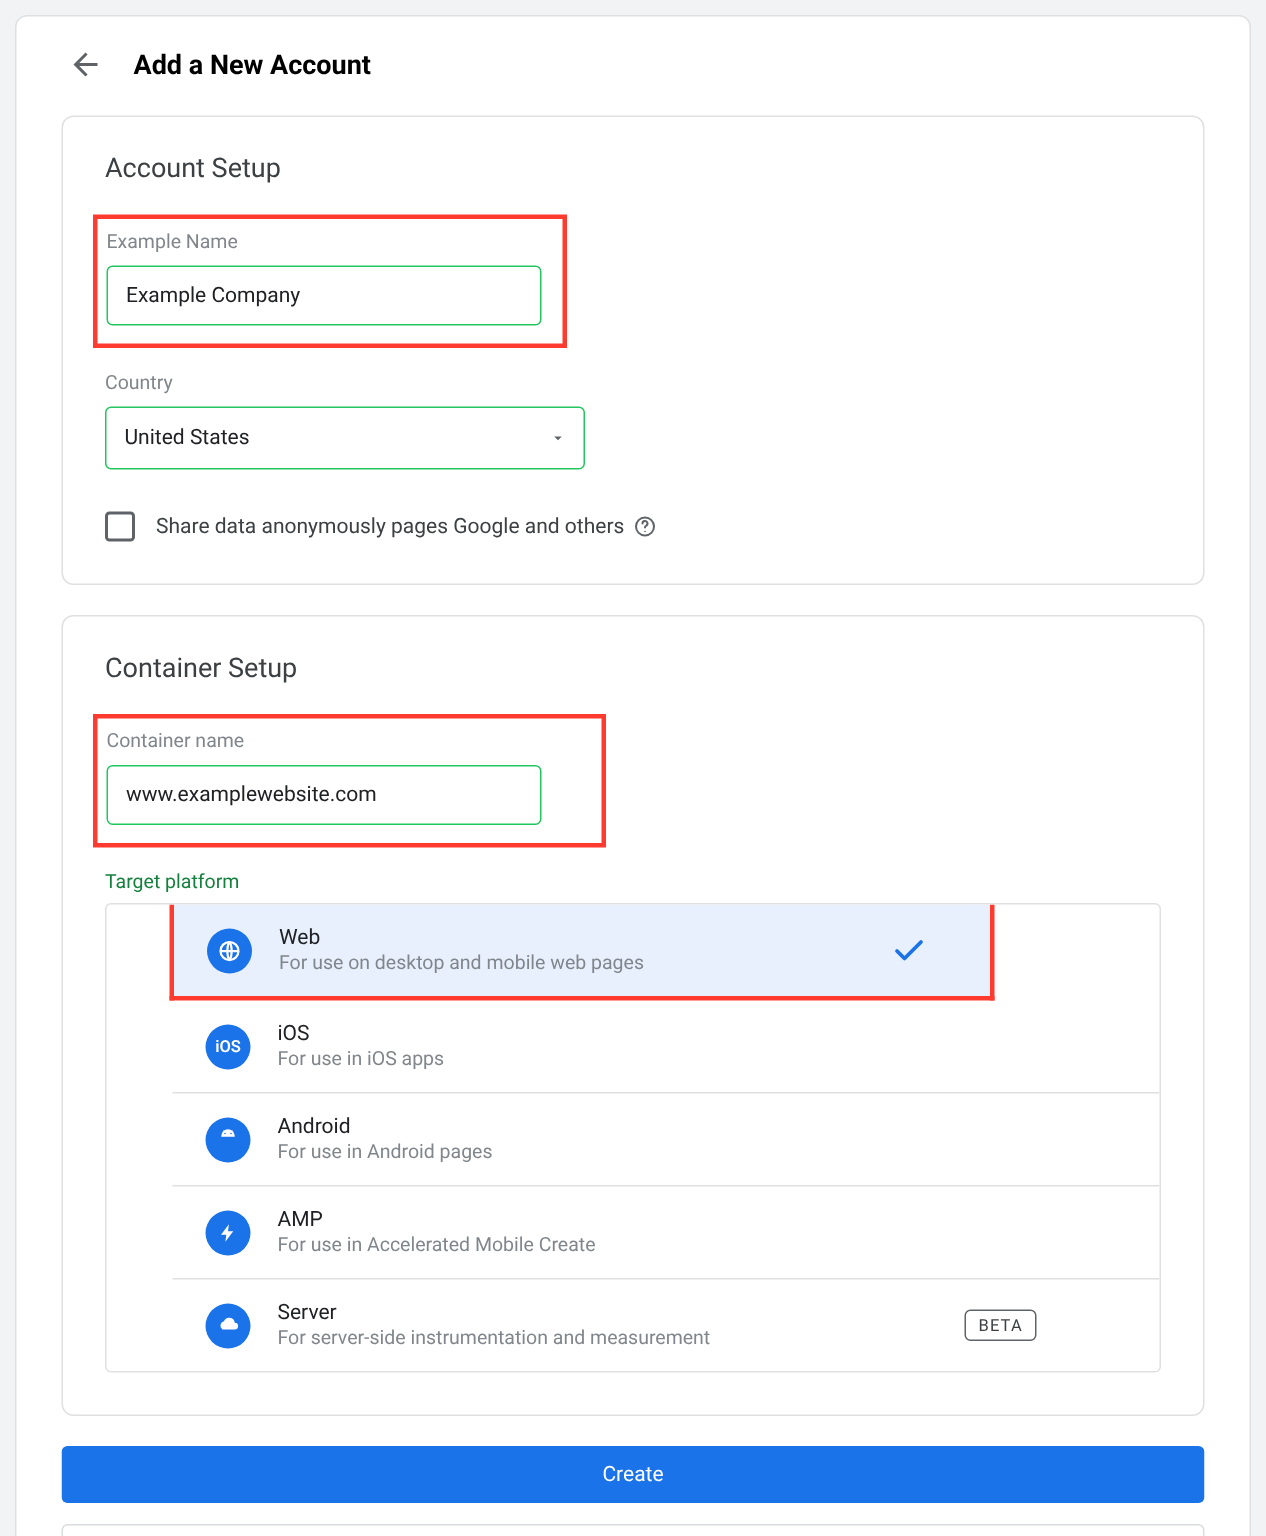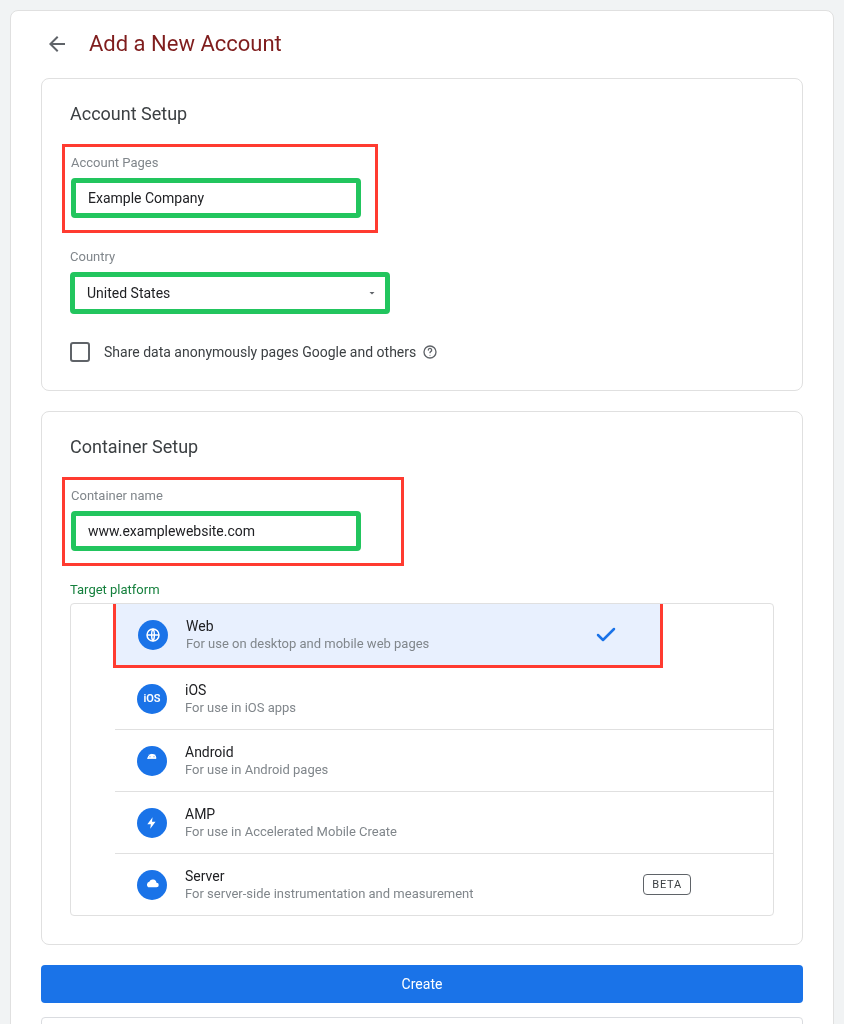--- a/index.html
+++ b/index.html
@@ -21,23 +21,23 @@
       gap: 20px;
       margin-bottom: 22px;
       padding-left: 4px;
     }
     .back-arrow {
       width: 24px; height: 24px;
       color: #5f6368;
       cursor: pointer;
     }
     .page-title {
-      font-size: 22px;
-      color: #7f1d1d;
-      font-weight: 400;
+      font-size: 18px;
+      color: #000000;
+      font-weight: 700;
     }
     .card {
       border: 1px solid #e0e0e0;
       border-radius: 8px;
       padding: 24px 28px 28px 28px;
       margin-bottom: 20px;
     }
     .card-title {
       font-size: 18px;
       color: #3c4043;
@@ -45,21 +45,21 @@
       margin-bottom: 20px;
     }
     .field-label {
       font-size: 13px;
       color: #80868b;
       margin-bottom: 8px;
     }
     .text-input {
       width: 290px;
       height: 40px;
-      border: 5px solid #22c55e;
+      border: 1px solid #22c55e;
       border-radius: 4px;
       padding: 0 12px;
       font-size: 14px;
       color: #202124;
       font-family: inherit;
       outline: none;
     }
     .highlight-box {
       border: 3px solid #ff3b30;
       display: inline-block;
@@ -214,21 +214,21 @@
           <path d="M20 11H7.83l5.59-5.59L12 4l-8 8 8 8 1.41-1.41L7.83 13H20v-2z"></path>
         </svg>
     </span>
     <h1 class="page-title">Add a New Account</h1>
   </div>
 
   <div class="card">
     <div class="card-title">Account Setup</div>
 
     <div class="highlight-box">
-      <div class="field-label">Account Pages</div>
+      <div class="field-label">Example Name</div>
       <input type="text" class="text-input" value="Example Company" style="">
     </div>
 
     <div class="country-block">
       <div class="field-label">Country</div>
       <div class="select-wrap">
         <input type="text" class="text-input" readonly="" value="United States" style="">
         <span class="chevron">
           <svg viewBox="0 0 24 24" width="12" height="12" fill="currentColor">
               <path d="M7 10l5 5 5-5z"></path>

